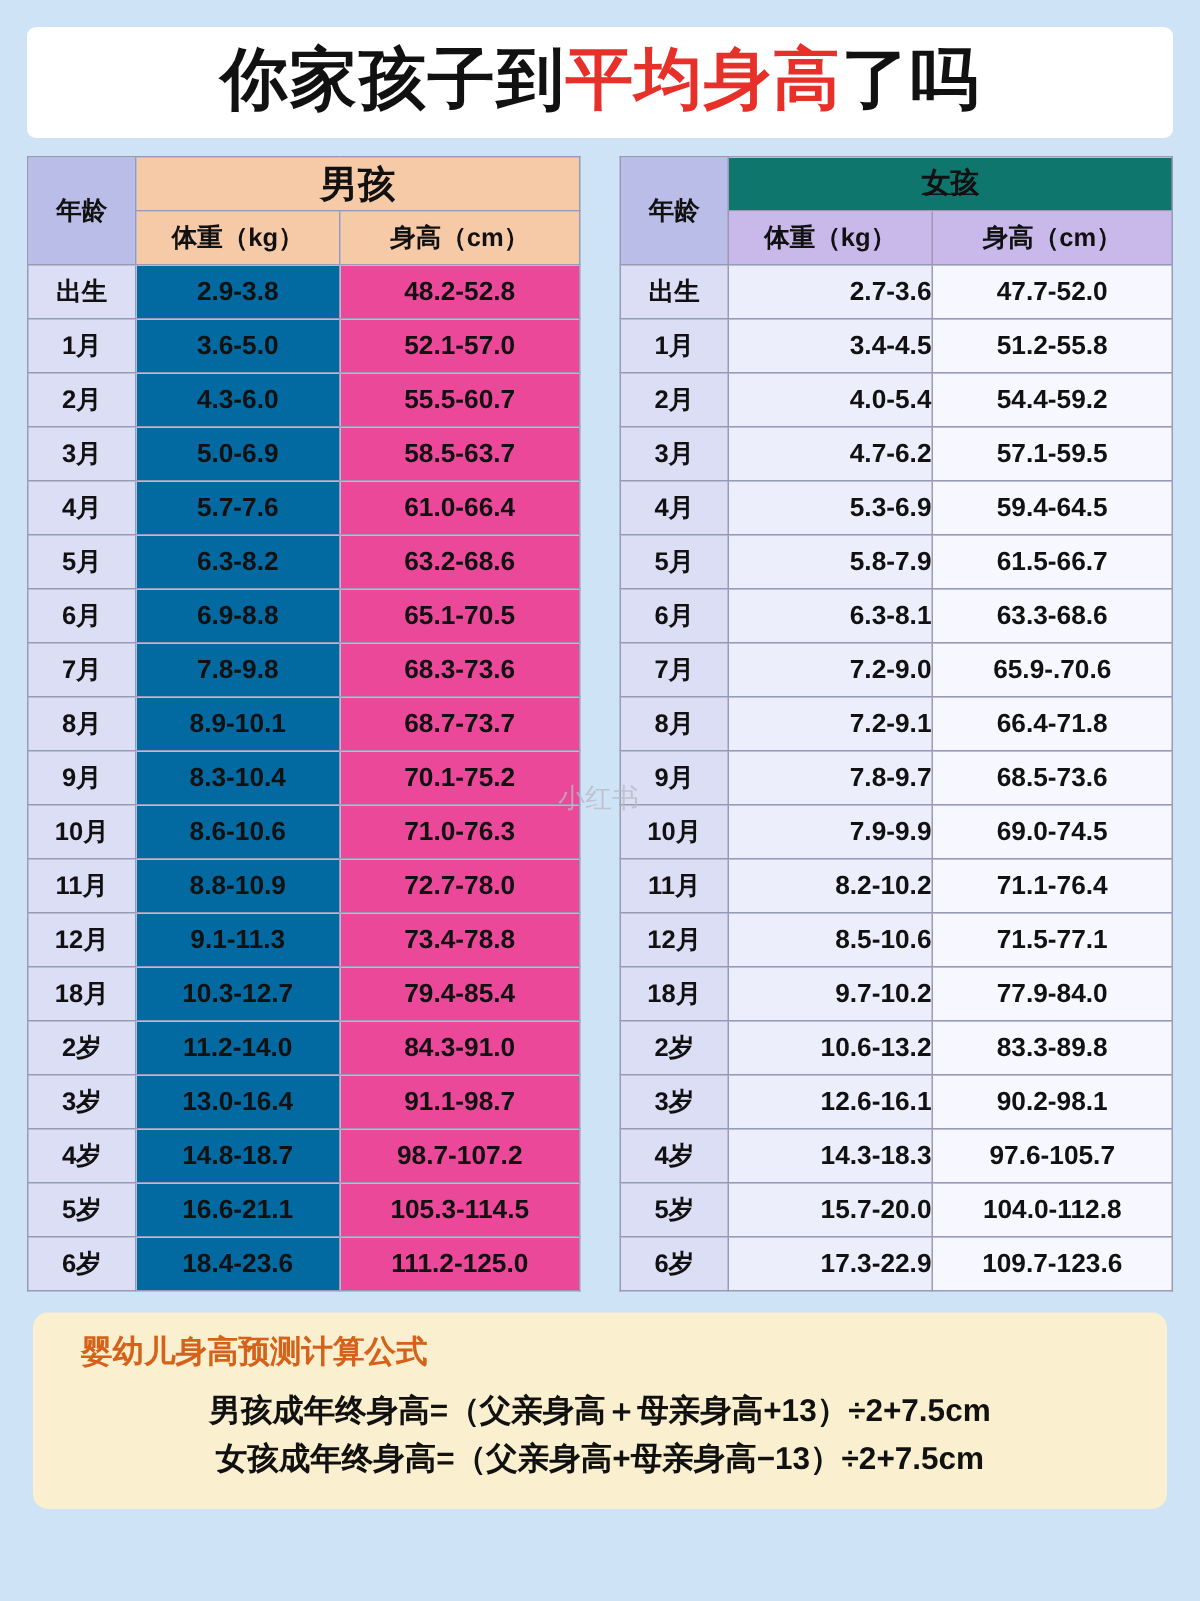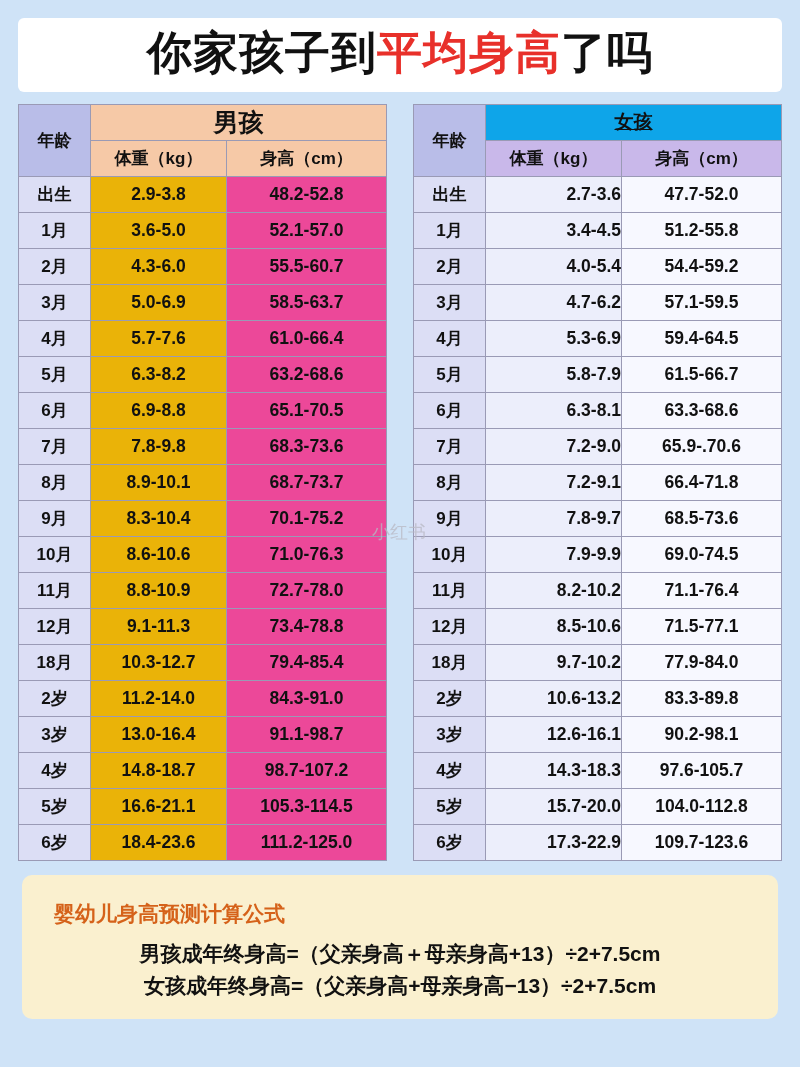--- a/index.html
+++ b/index.html
@@ -75,29 +75,29 @@
     font-size: 25px;
   }
   .tbl-boy .h-sub {
     background: #f6c9a7;
     font-size: 17px;
   }
   .tbl-boy .c-age {
     background: #dcdef5;
     font-size: 17px;
   }
-  .tbl-boy .c-val-a { background: #eab308; text-align: center; }
+  .tbl-boy .c-val-a { background: #0369a1; text-align: center; }
   .tbl-boy .c-val-b { background: #ec4899; }
   
   .tbl-girl .h-age {
     background: #b9bde8;
     font-size: 17px;
   }
   .tbl-girl .h-sex {
-    background: #0ea5e9;
+    background: #0f766e;
     font-size: 19px;
     text-decoration: underline;
   }
   .tbl-girl .h-sub {
     background: #c9b8ea;
     font-size: 17px;
   }
   .tbl-girl .c-age {
     background: #dcdef5;
     font-size: 17px;
@@ -113,21 +113,21 @@
     margin: 14px 10px 0 10px;
     background: #faf0cf;
     border-radius: 10px;
     padding: 12px 16px 16px 16px;
     box-sizing: border-box;
   }
   .formula .f-title {
     color: #d5621a;
     font-weight: bold;
     font-size: 21px;
-    margin: 13px 0 10px 16px;
+    margin: 0 0 10px 16px;
   }
   .formula .f-line {
     color: #111111;
     font-weight: bold;
     font-size: 21px;
     line-height: 1.55;
     text-align: center;
     white-space: nowrap;
   }
   .watermark {

